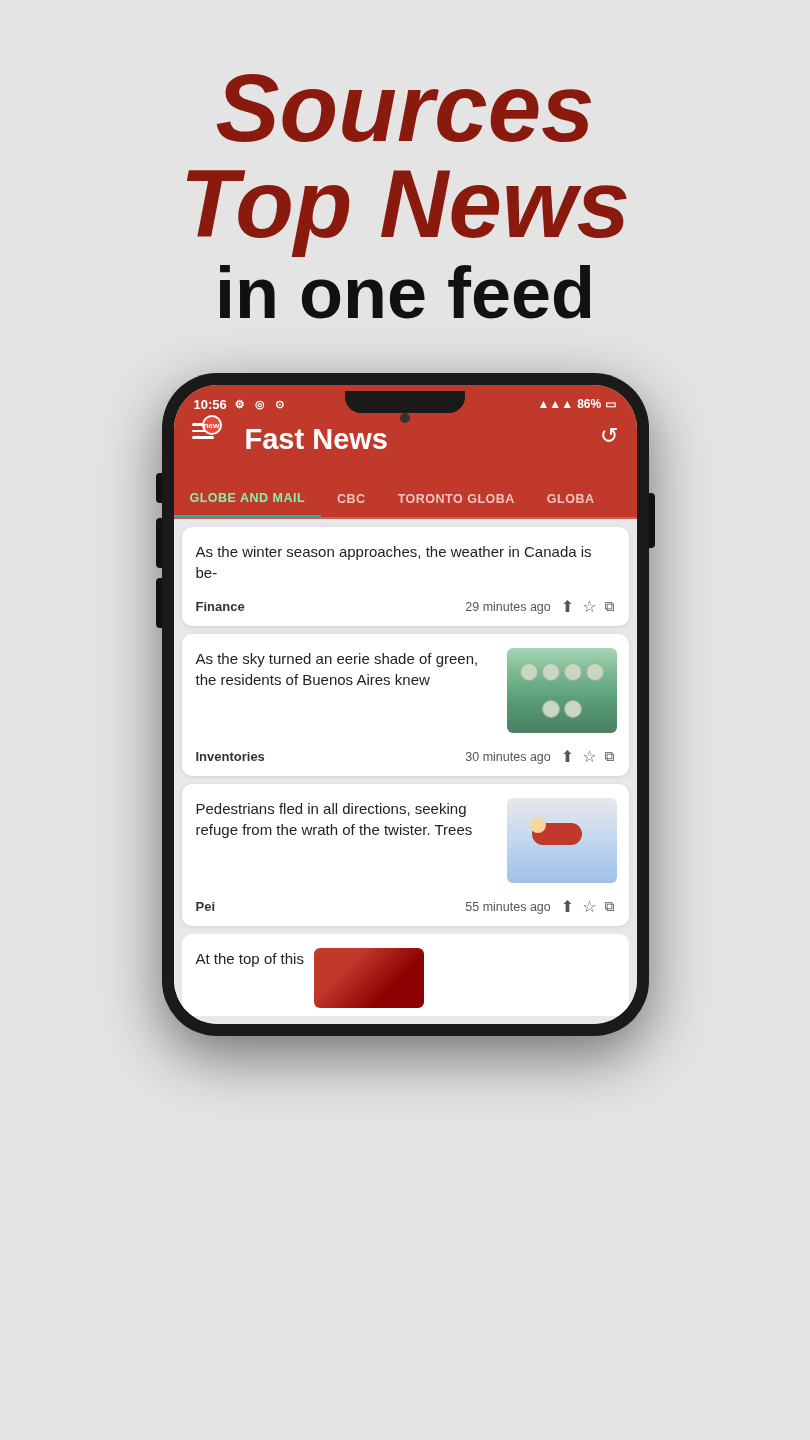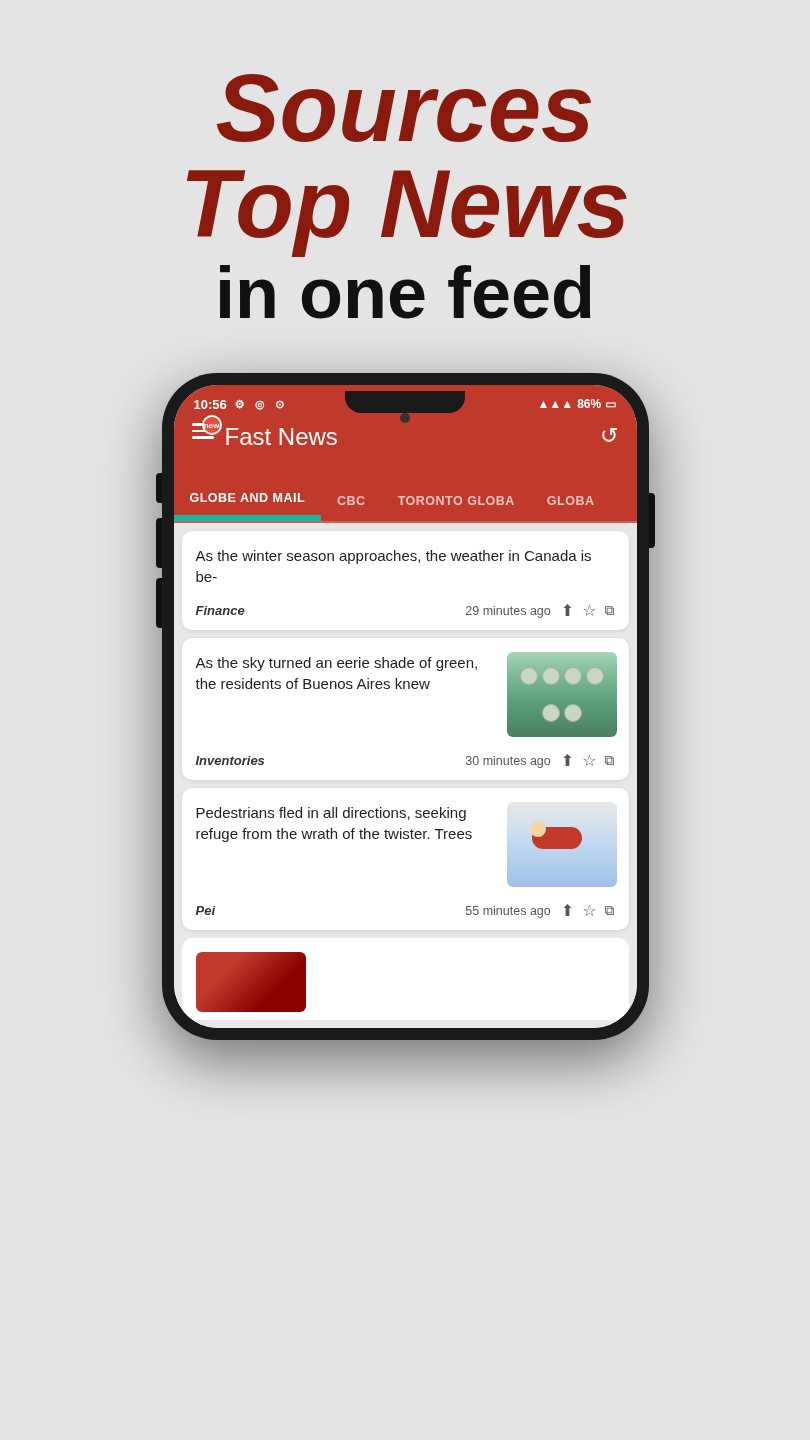--- a/index.html
+++ b/index.html
@@ -156,23 +156,23 @@
       border-radius: 50%;
       width: 20px;
       height: 20px;
       display: flex;
       align-items: center;
       justify-content: center;
     }
 
     .app-title {
       color: white;
-      font-size: 24px;
-      font-weight: 400;
-      margin-left: 11px;
+      font-size: 29px;
+      font-weight: 700;
+      margin-left: 31px;
       flex: 1;
     }
 
     .refresh-icon {
       color: white;
       font-size: 22px;
       cursor: pointer;
     }
 
     
@@ -187,22 +187,22 @@
       color: rgba(255,255,255,0.7);
       font-size: 12.5px;
       font-weight: 700;
       padding: 10px 16px;
       cursor: pointer;
       white-space: nowrap;
       letter-spacing: 0.5px;
     }
 
     .tab-item.active {
-      color: #ffffff;
-      border-bottom: 6px solid #14b8a6;
+      color: #86efac;
+      border-bottom: 2px solid #14b8a6;
     }
 
     
     .news-feed {
       background: #e8e8e8;
       padding: 8px;
       overflow: hidden;
     }
 
     .news-card {
@@ -292,21 +292,20 @@
       display: flex;
       align-items: center;
       padding: 6px 14px 10px 14px;
       justify-content: space-between;
     }
 
     .news-category {
       font-size: 13px;
       font-weight: 600;
       color: #333;
-      font-style: italic;
     }
 
     .news-meta {
       display: flex;
       align-items: center;
       gap: 10px;
     }
 
     .news-time {
       font-size: 12.5px;
@@ -511,20 +510,21 @@
                 <div class="action-icons">
                   <span class="action-icon">⬆</span>
                   <span class="action-icon">☆</span>
                   <span class="action-icon" style="font-size:14px;">⧉</span>
                 </div>
               </div>
             </div>
           </div>
 
           <div class="partial-card">
+            <div class="partial-text">At the top of this</div>
             <div class="partial-img"></div>
           </div>
 
         </div>
       </div>
     </div>
   </div>
 
 </div>
 

